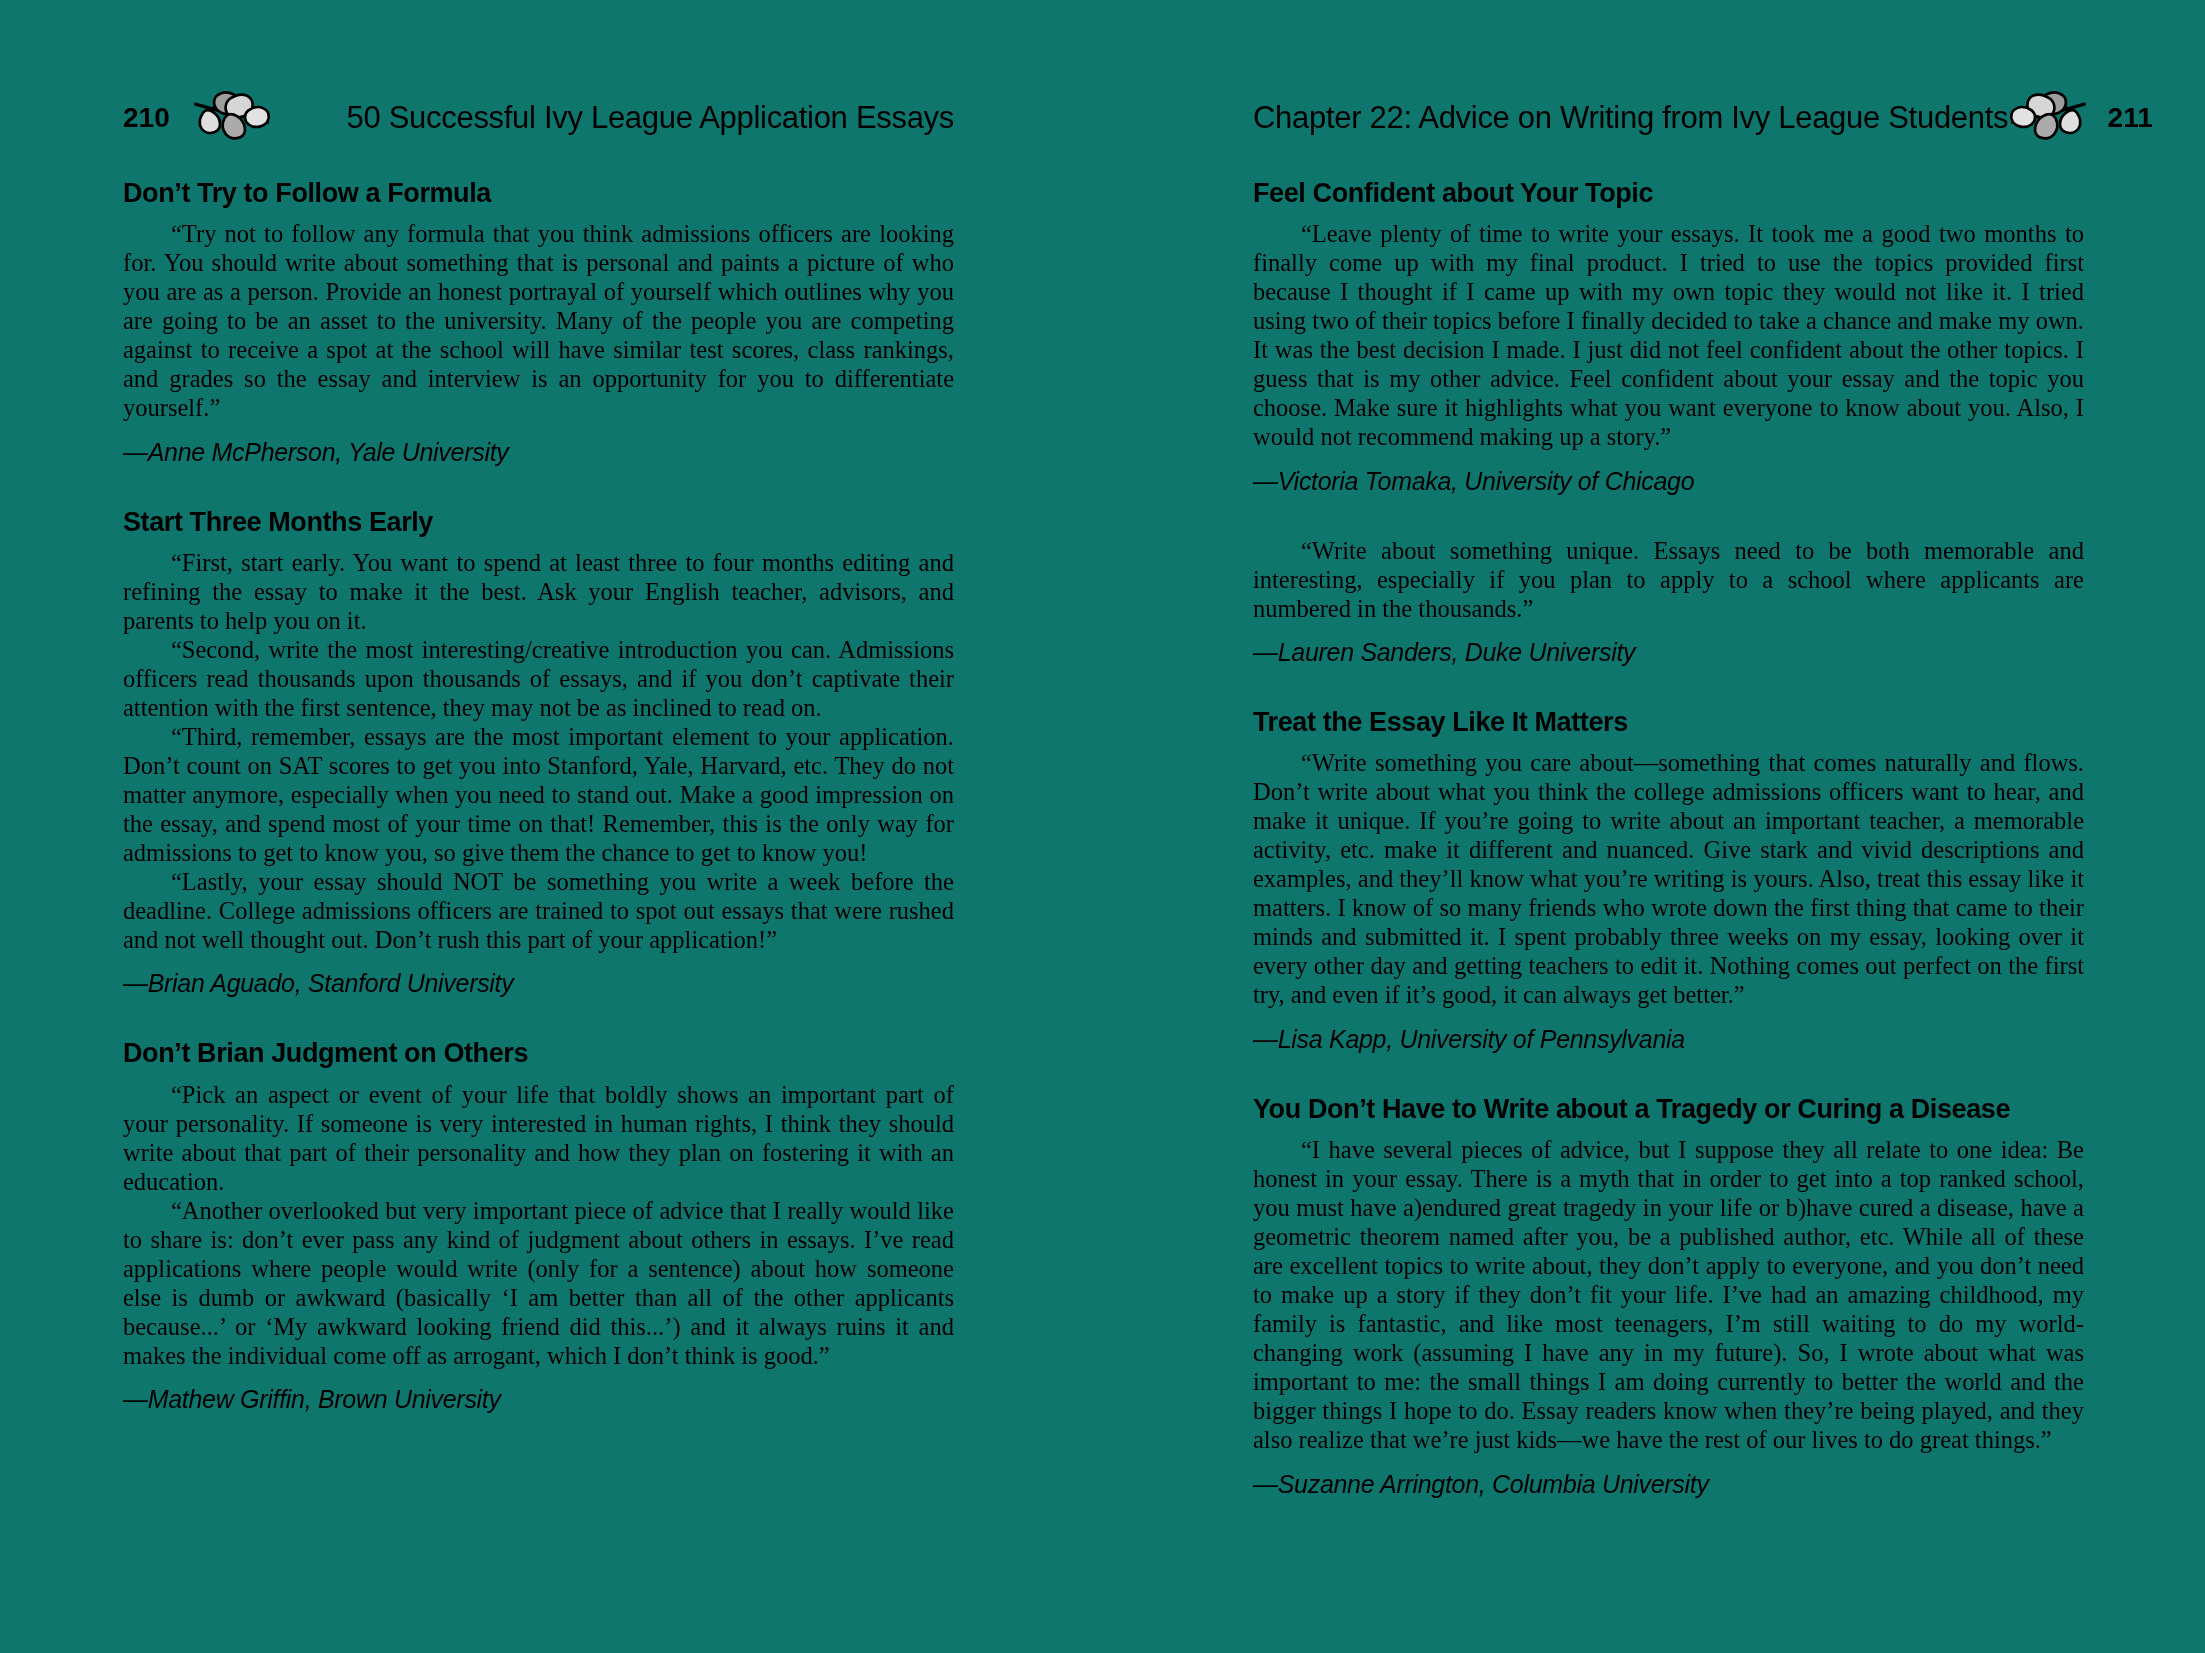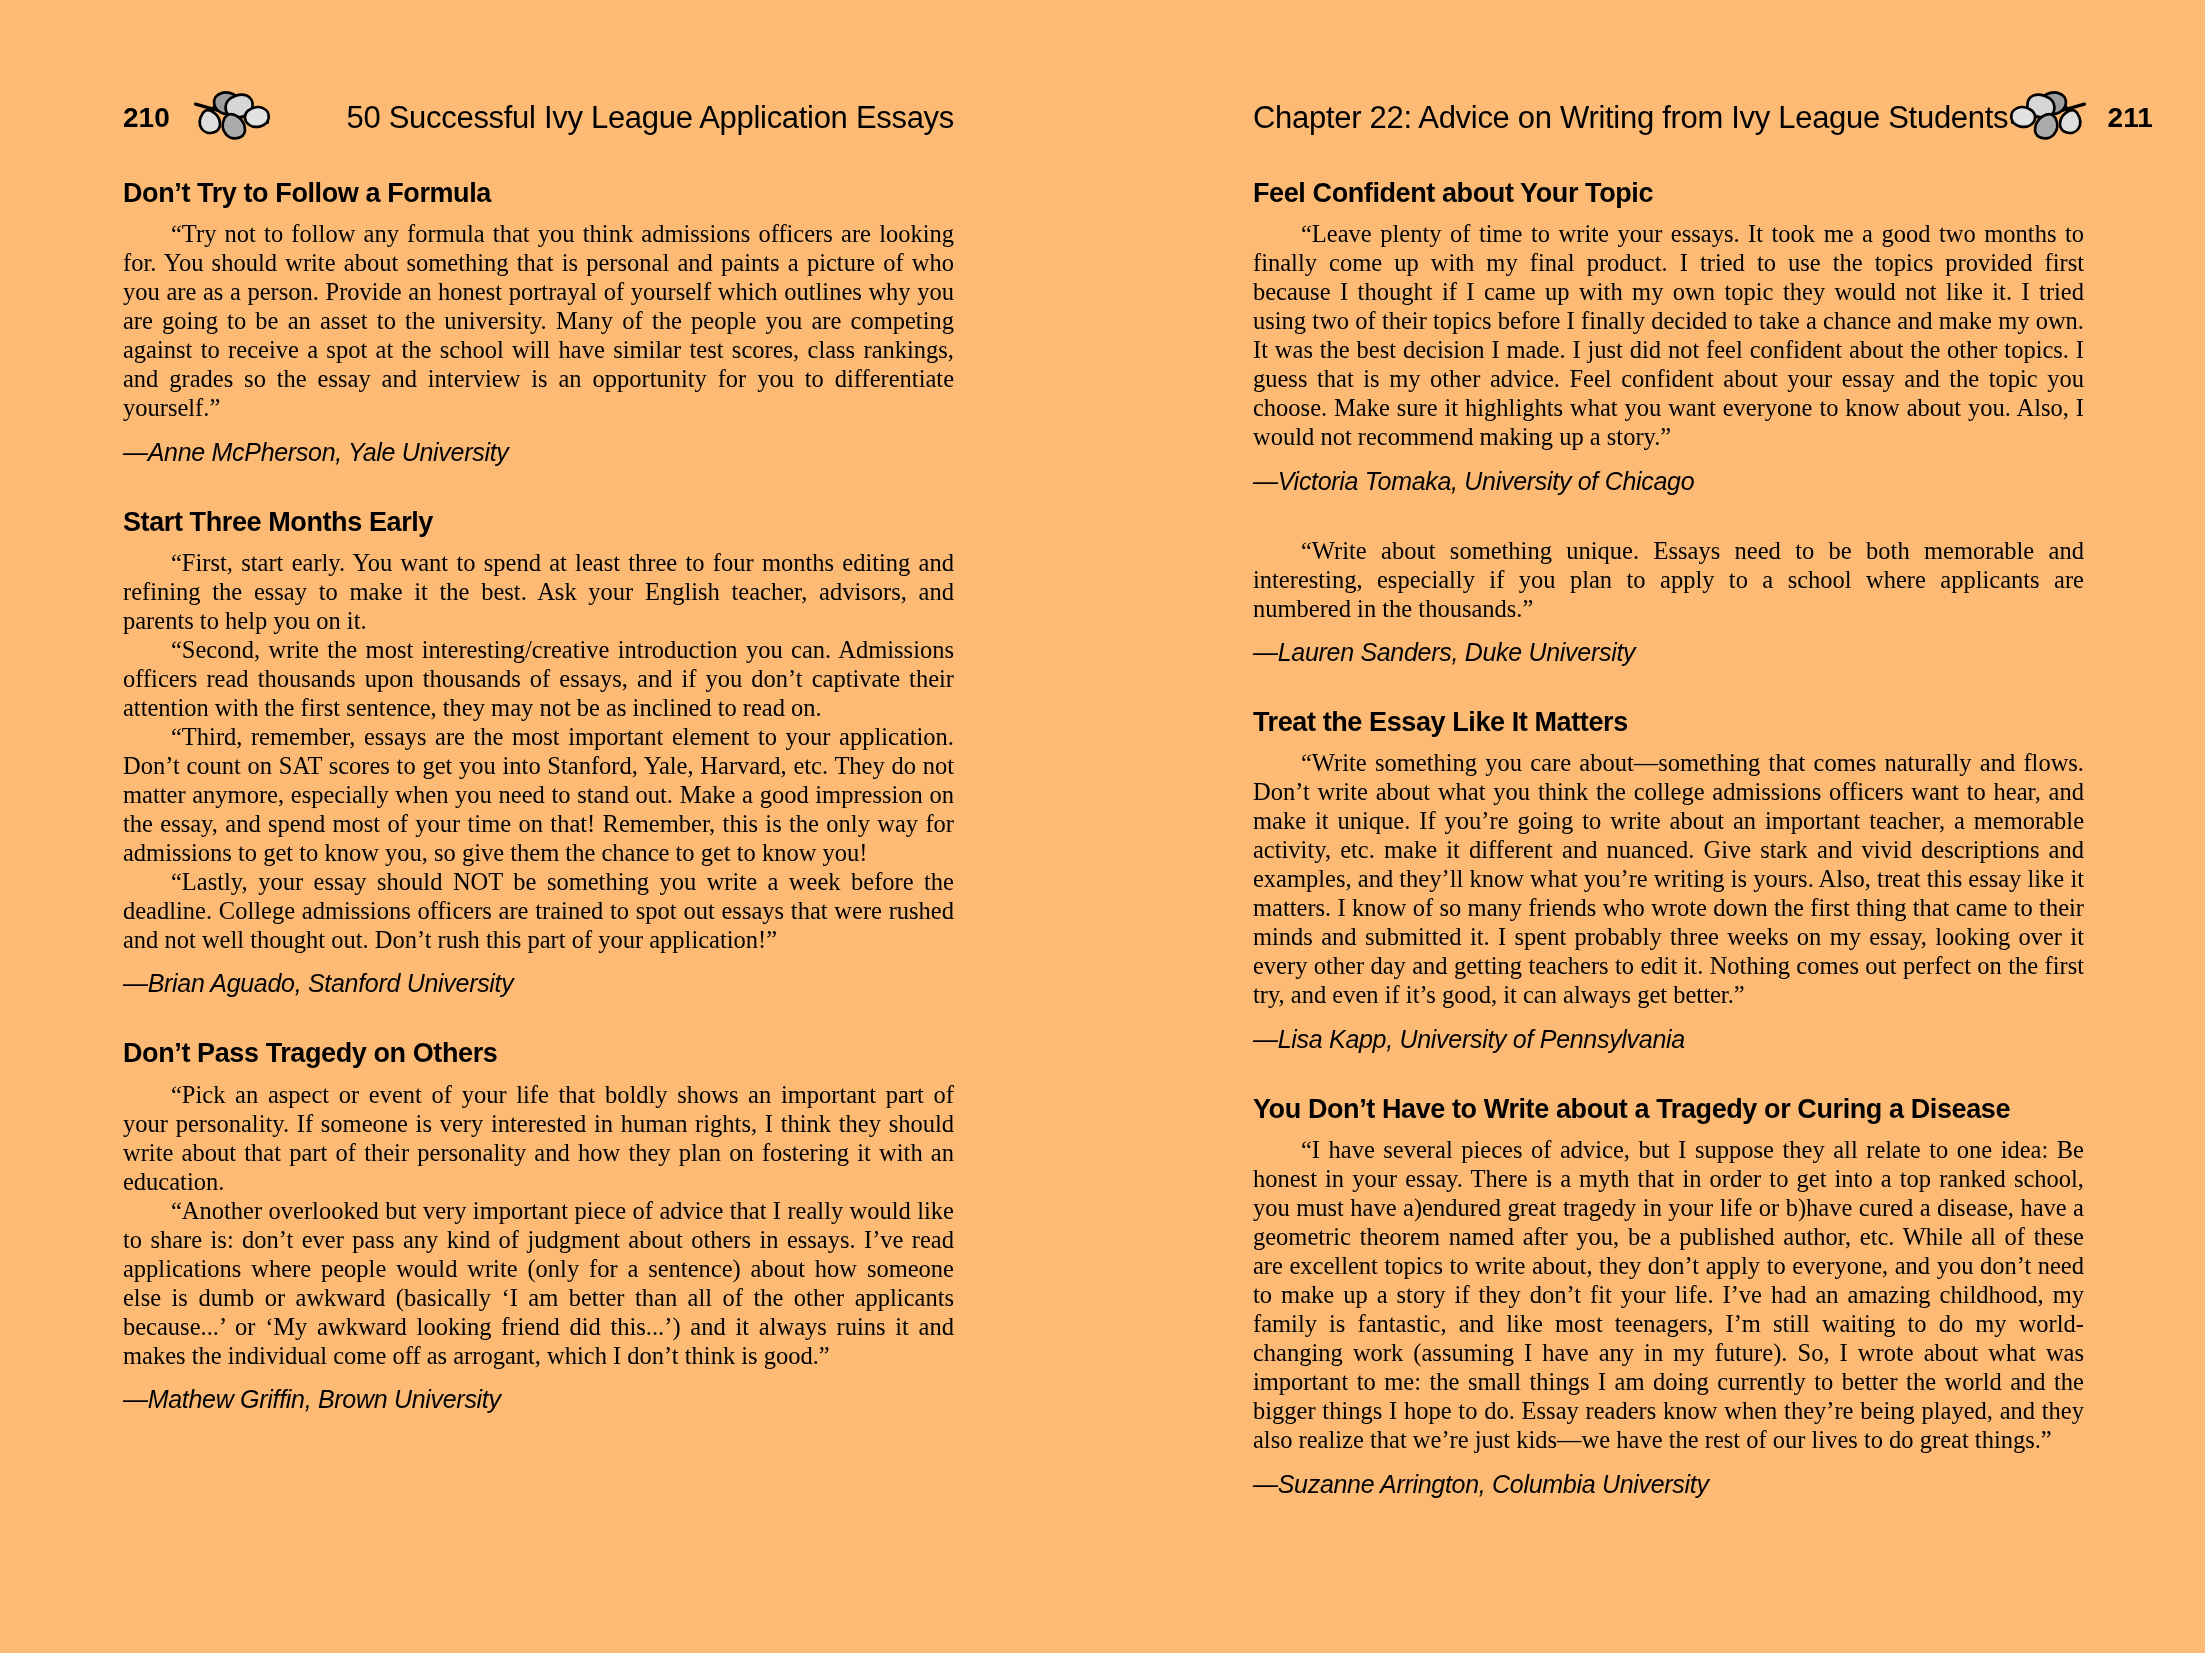--- a/index.html
+++ b/index.html
@@ -1,20 +1,20 @@
 <!DOCTYPE html>
 <html style="font-size:9.8px"><head>
 <meta charset="utf-8">
 <style>
   html,body{margin:0;padding:0;background:#e8e8e8;}
   .spread{
     position:relative;
     width:2205px;
     height:1654px;
-    background:#fdba74;
+    background:#0f766e;
     overflow:hidden;
     color:#000;
   }
   .page{position:absolute;top:77px;width:831px;}
   .page-left{left:123px;}
   .page-right{left:1253px;}
 
   .phead{display:flex;align-items:center;height:81px;}
   .folio{
     font-family:"Liberation Sans",sans-serif;
@@ -95,21 +95,21 @@
       <div class="section">
         <h2 class="heading">Start Three Months Early</h2>
         <p class="bodyp">“First, start early. You want to spend at least three to four months editing and refining the essay to make it the best. Ask your English teacher, advisors, and parents to help you on it.</p>
         <p class="bodyp">“Second, write the most interesting/creative introduction you can. Admissions officers read thousands upon thousands of essays, and if you don’t captivate their attention with the first sentence, they may not be as inclined to read on.</p>
         <p class="bodyp">“Third, remember, essays are the most important element to your application. Don’t count on SAT scores to get you into Stanford, Yale, Harvard, etc. They do not matter anymore, especially when you need to stand out. Make a good impression on the essay, and spend most of your time on that! Remember, this is the only way for admissions to get to know you, so give them the chance to get to know you!</p>
         <p class="bodyp">“Lastly, your essay should NOT be something you write a week before the deadline. College admissions officers are trained to spot out essays that were rushed and not well thought out. Don’t rush this part of your application!”</p>
         <p class="attr">—Brian Aguado, Stanford University</p>
       </div>
 
       <div class="section">
-        <h2 class="heading">Don’t Pass Tragedy on Others</h2>
+        <h2 class="heading">Don’t Brian Judgment on Others</h2>
         <p class="bodyp">“Pick an aspect or event of your life that boldly shows an important part of your personality. If someone is very interested in human rights, I think they should write about that part of their personality and how they plan on fostering it with an education.</p>
         <p class="bodyp">“Another overlooked but very important piece of advice that I really would like to share is: don’t ever pass any kind of judgment about others in essays. I’ve read applications where people would write (only for a sentence) about how someone else is dumb or awkward (basically ‘I am better than all of the other applicants because...’ or ‘My awkward looking friend did this...’) and it always ruins it and makes the individual come off as arrogant, which I don’t think is good.”</p>
         <p class="attr">—Mathew Griffin, Brown University</p>
       </div>
     </div>
   </section>
 
   <section class="page page-right">
     <header class="phead">
       <span class="rhead">Chapter 22: Advice on Writing from Ivy League Students</span>

